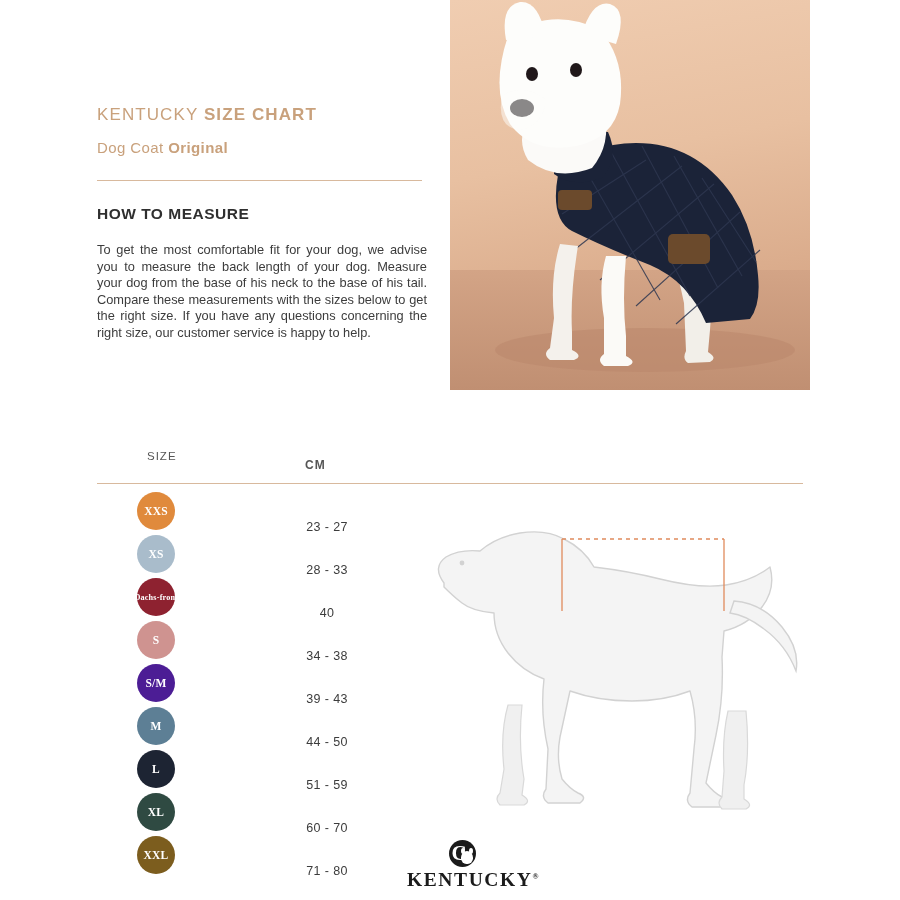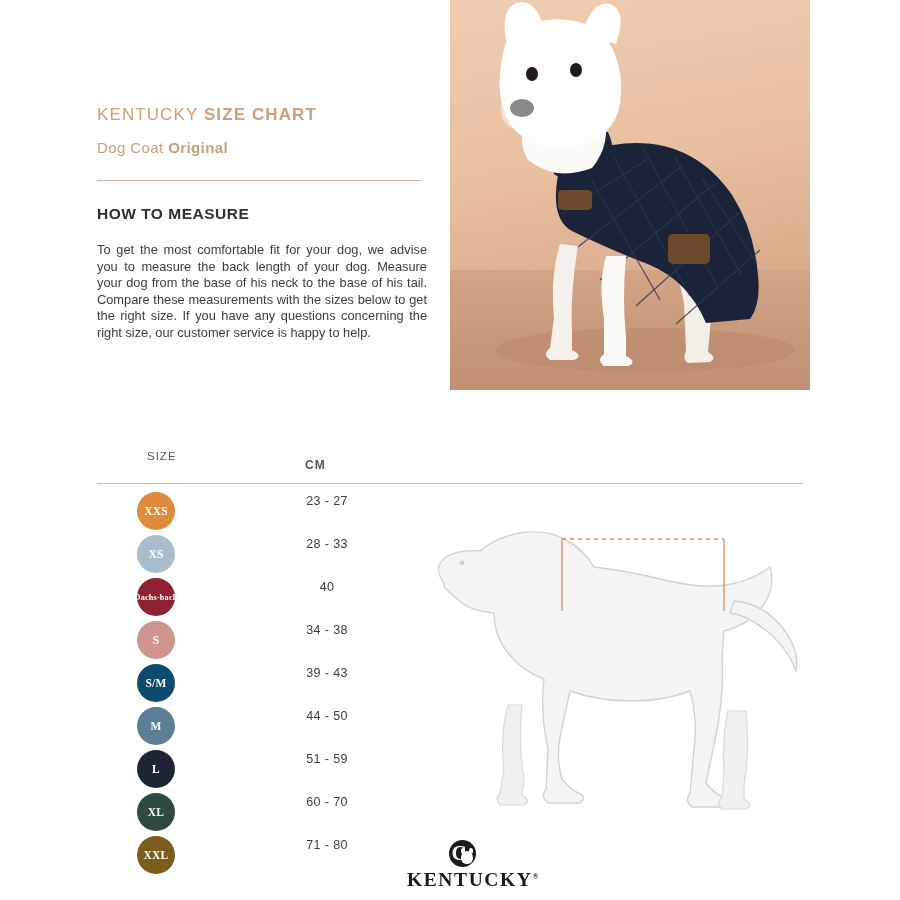--- a/index.html
+++ b/index.html
@@ -146,21 +146,21 @@
     font-size: 11.5px;
     font-weight: bold;
     font-family: "Liberation Serif", serif;
     line-height: 11px;
     letter-spacing: 0.2px;
   }
   .badge.small { font-size: 8.2px; line-height: 9px; }
   .cmval {
     position: absolute;
     left: 160px;
-    top: 2px;
+    top: 28px;
     width: 140px;
     text-align: center;
     font-size: 12.5px;
     color: #3c3c3c;
     letter-spacing: 0.4px;
   }
 
   
   .diagram {
     position: absolute;
@@ -306,32 +306,32 @@
       </div>
       <div class="row">
         <div class="badge" style="background: rgb(169, 188, 203);">
           <span style="display: block;">XS</span>
         </div>
         <div class="cmval">28 - 33</div>
       </div>
       <div class="row">
         <div class="badge small" style="background: rgb(142, 34, 48);">
           <span style="display: block;">Dachs-</span>
-          <span style="display: block;">back</span>
+          <span style="display: block;">from</span>
         </div>
         <div class="cmval">40</div>
       </div>
       <div class="row">
         <div class="badge" style="background: rgb(207, 147, 144);">
           <span style="display: block;">S</span>
         </div>
         <div class="cmval">34 - 38</div>
       </div>
       <div class="row">
-        <div class="badge" style="background: #0c4a6e;">
+        <div class="badge" style="background: #4c1d95;">
           <span style="display: block;">S/M</span>
         </div>
         <div class="cmval">39 - 43</div>
       </div>
       <div class="row">
         <div class="badge" style="background: rgb(93, 127, 149);">
           <span style="display: block;">M</span>
         </div>
         <div class="cmval">44 - 50</div>
       </div>

